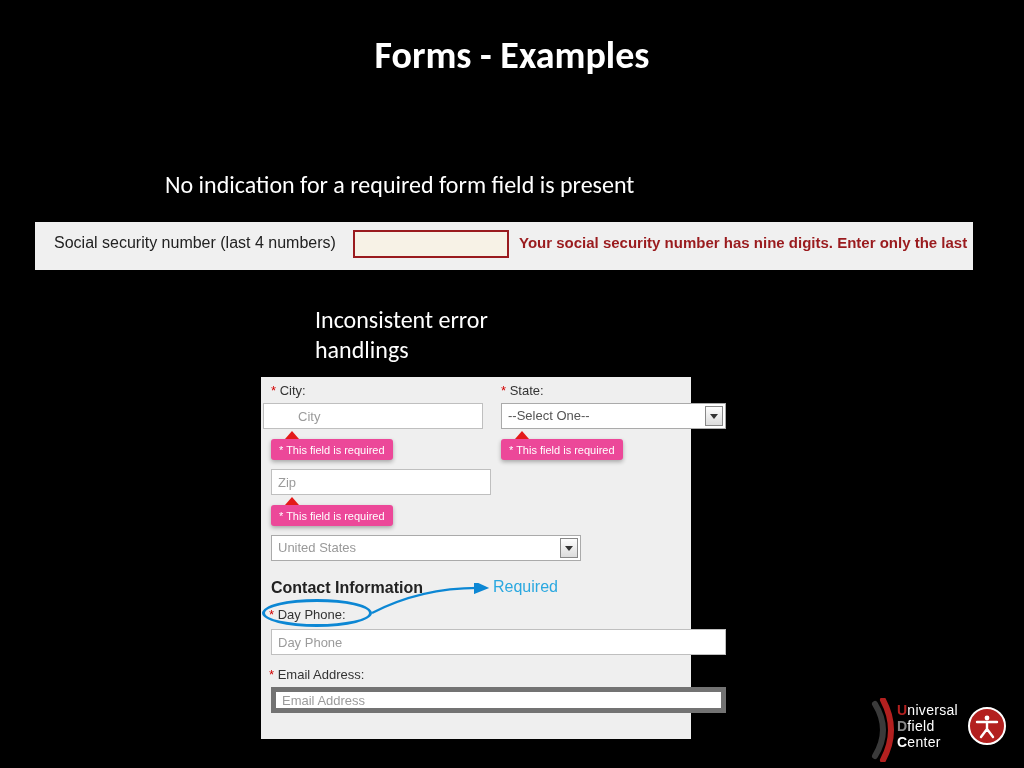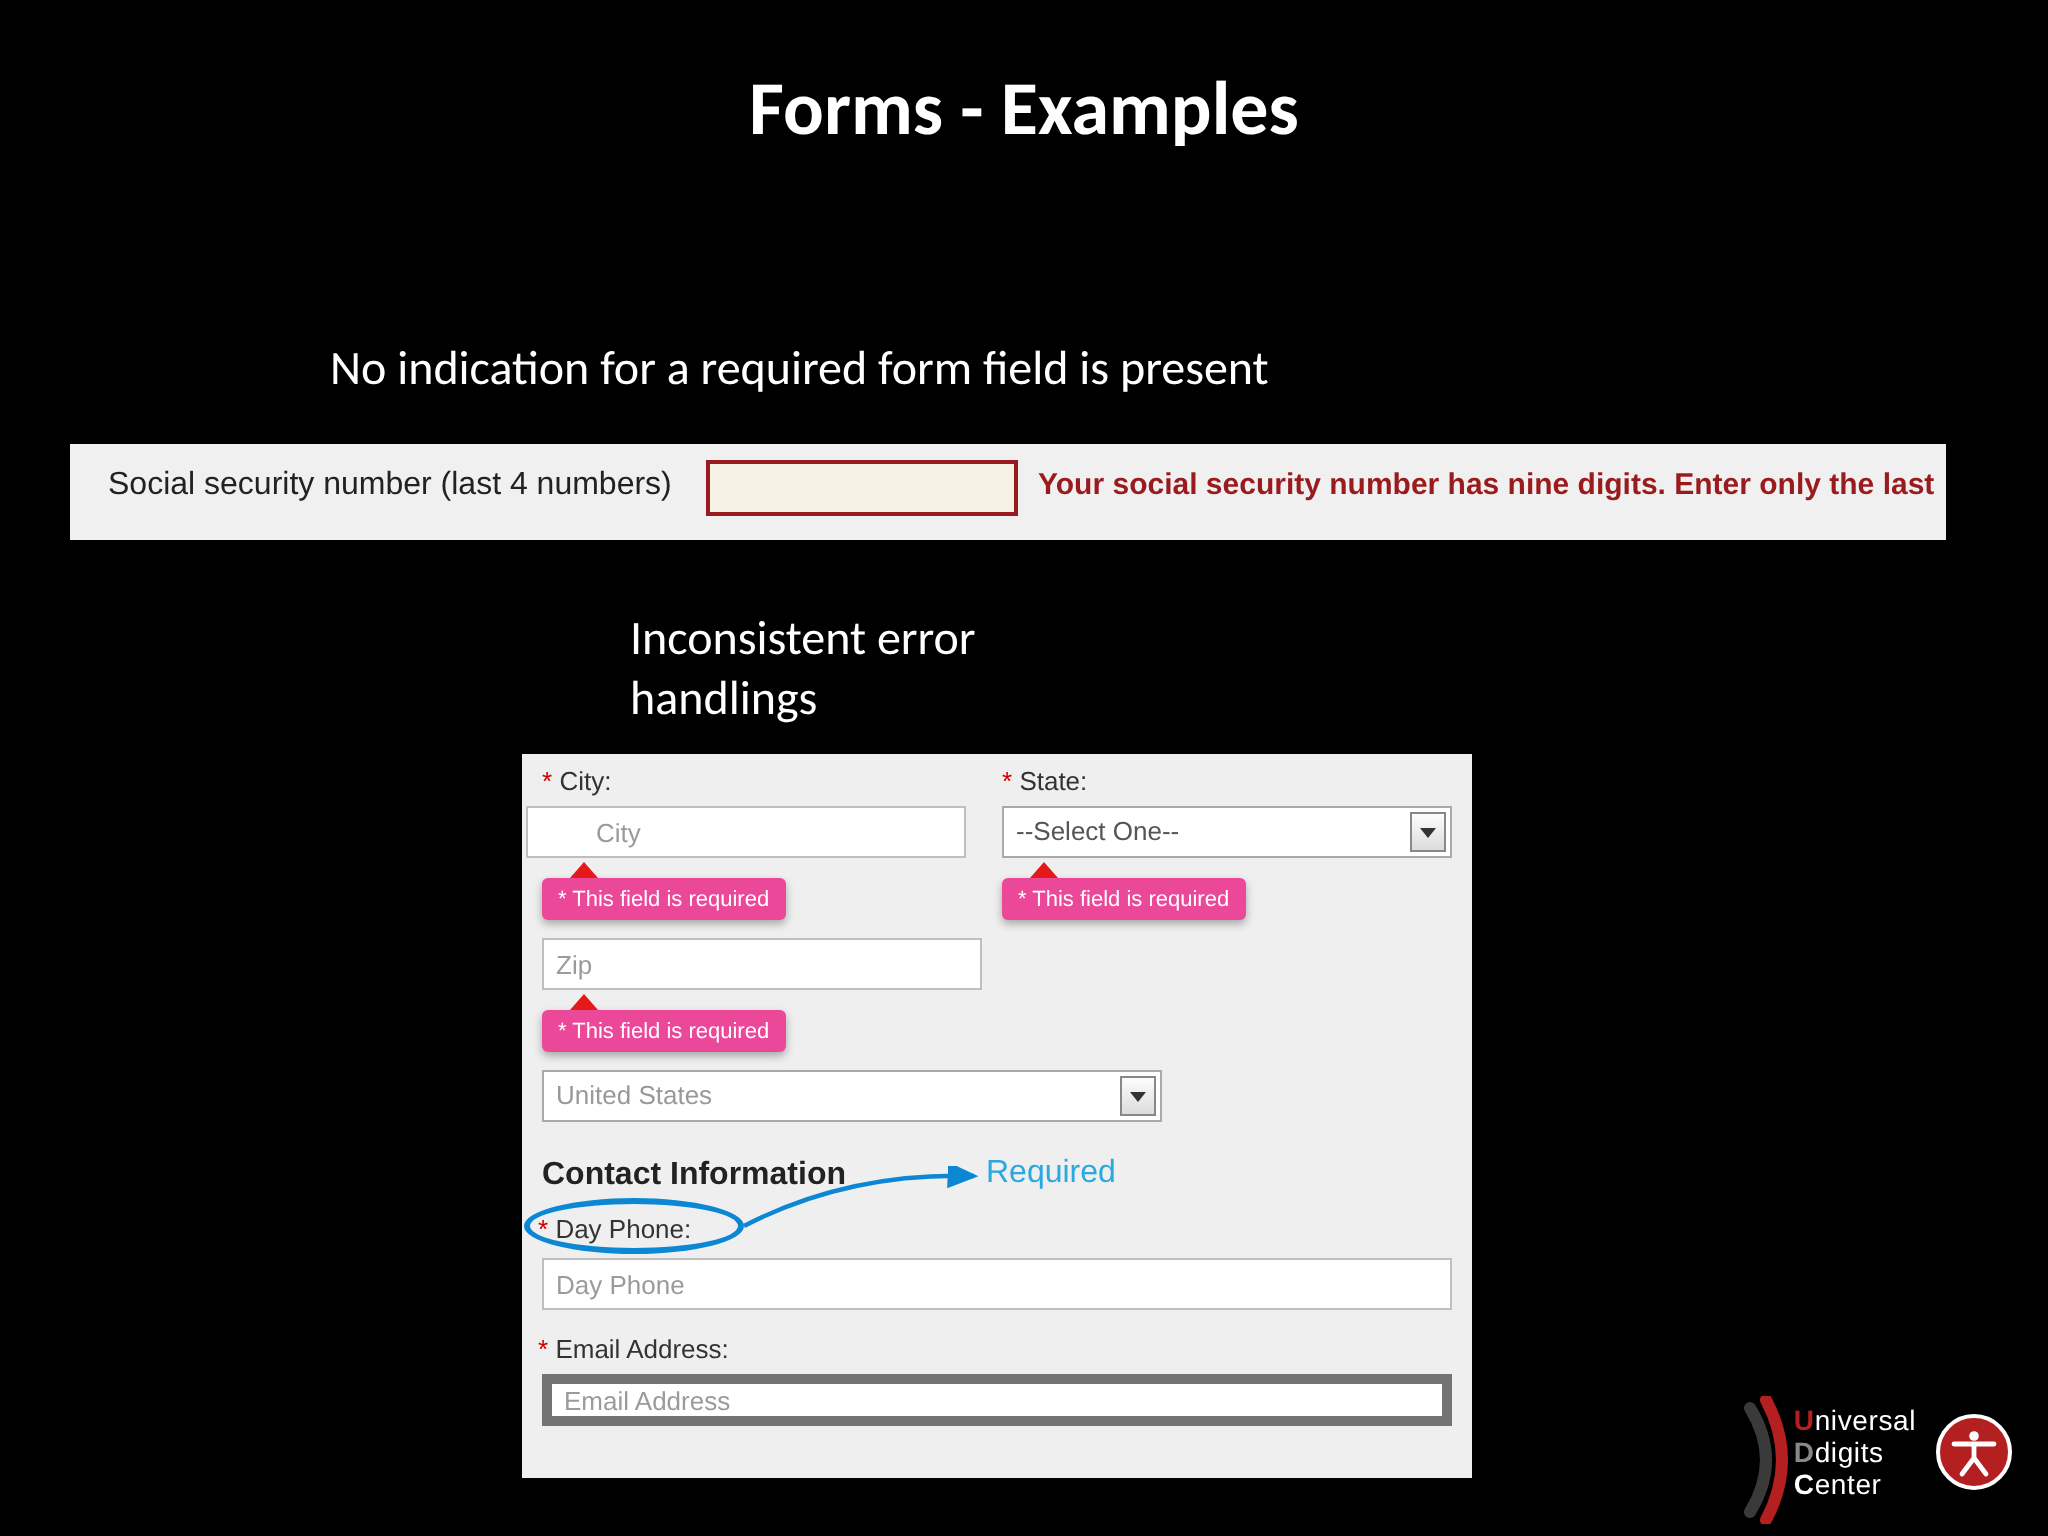--- a/index.html
+++ b/index.html
@@ -76,21 +76,21 @@
     font-weight: bold;
     color: #9a1b1e;
     white-space: nowrap;
   }
 
   
   .form-panel {
     position: absolute;
     top: 377px;
     left: 261px;
-    width: 475px;
+    width: 430px;
     height: 362px;
     background: #efefef;
     color: #444;
     font-family: Arial, sans-serif;
     font-size: 13px;
     box-sizing: border-box;
   }
   .form-panel * { box-sizing: border-box; }
   .lab { font-size: 13px; color: #333; }
   .star { color: #d20000; }
@@ -293,21 +293,21 @@
   </svg>
 </div>
 
 <div class="logo">
   <svg class="logo-swoosh" viewBox="0 0 30 64">
     <path d="M14,2 Q30,32 14,62" fill="none" stroke="#b3201f" stroke-width="6" stroke-linecap="round"></path>
     <path d="M6,6 Q22,32 6,58" fill="none" stroke="#3a3a3a" stroke-width="6" stroke-linecap="round"></path>
   </svg>
   <div class="logo-text">
     <div><span class="logo-u">U</span><span class="logo-rest">niversal</span></div>
-    <div><span class="logo-d">D</span><span class="logo-rest">digits</span></div>
+    <div><span class="logo-d">D</span><span class="logo-rest">field</span></div>
     <div><span class="logo-c">C</span><span class="logo-rest">enter</span></div>
   </div>
   <div class="a11y-badge">
     <svg width="26" height="26" viewBox="0 0 26 26">
       <circle cx="13" cy="5" r="2.4" fill="#fff"></circle>
       <path d="M3,9 L23,9 M13,9 L13,16 M13,16 L7,24 M13,16 L19,24" stroke="#fff" stroke-width="2.4" stroke-linecap="round" fill="none"></path>
     </svg>
   </div>
 </div>
 

